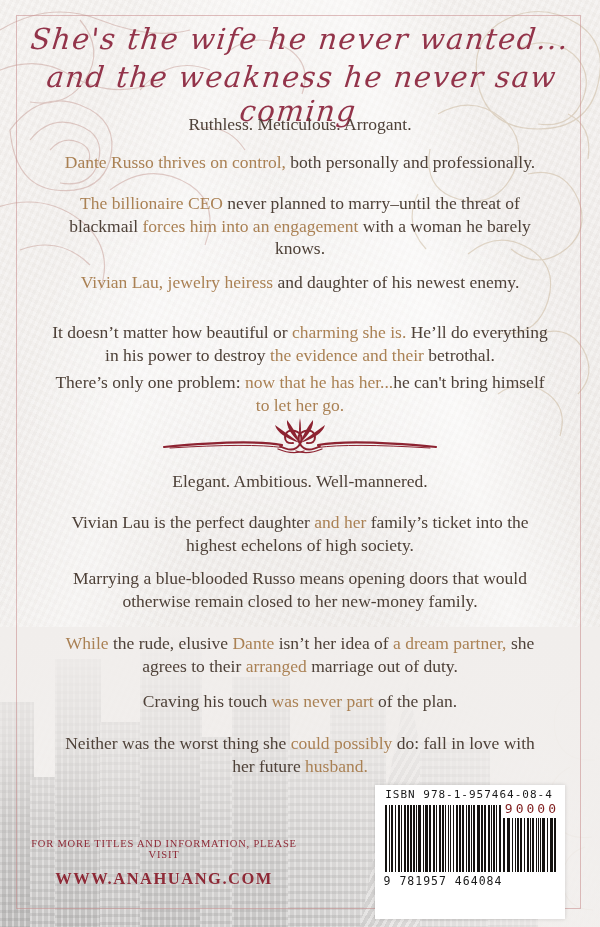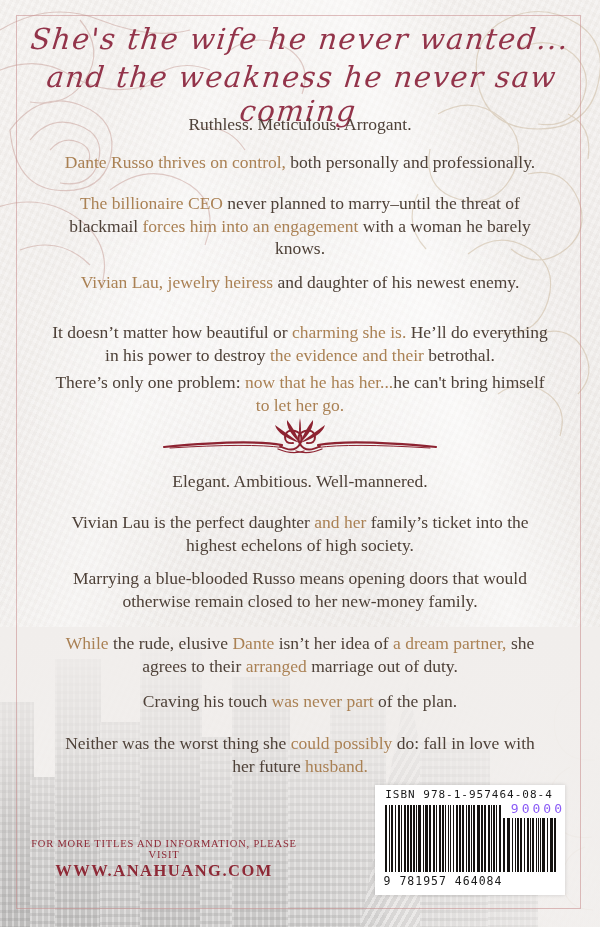--- a/index.html
+++ b/index.html
@@ -38,35 +38,35 @@
   .tagline{position:absolute;left:0;right:0;margin:0;text-align:center;
       font-family:"DejaVu Serif",serif;font-style:italic;font-weight:normal;
       color:var(--script);letter-spacing:1.5px;font-size:29px;transform:skewX(-6deg);}
   .tagline.l1{top:22px;}
   .tagline.l2{top:60px;}
   .para{position:absolute;left:52px;right:52px;margin:0;text-align:center;
       font-size:17.5px;line-height:22.5px;color:var(--dark);}
   .tone-gold{color:var(--gold);}
   .tone-dark{color:var(--dark);}
   .flourish-wrap{position:absolute;left:160px;top:416px;width:280px;height:46px;}
-  .barcode-box{position:absolute;left:375px;top:785px;width:190px;height:110px;
+  .barcode-box{position:absolute;left:375px;top:785px;width:190px;height:134px;
       background:var(--bc-bg);box-shadow:0 0 4px rgba(0,0,0,.15);}
   .isbn{position:absolute;top:3px;left:0;right:2px;text-align:center;
       font-family:"DejaVu Sans Mono",monospace;font-size:11px;letter-spacing:1px;color:#1a1a1a;}
-  .price{position:absolute;top:16px;right:0;font-family:"DejaVu Sans Mono",monospace;
-      font-size:13px;letter-spacing:3px;color:#8b5cf6;}
+  .price{position:absolute;top:16px;right:6px;font-family:"DejaVu Sans Mono",monospace;
+      font-size:13px;letter-spacing:3px;color:#7f1d1d;}
   .bars{display:flex;overflow:hidden;position:absolute;}
   .bars i{display:block;flex:0 0 auto;height:100%;background:var(--bars);}
   .bars.main{left:10px;top:20px;width:116px;height:67px;}
   .bars.addon{right:9px;top:33px;width:53px;height:54px;}
   .digits{position:absolute;left:2px;top:89px;width:132px;text-align:center;
       font-family:"DejaVu Sans Mono",monospace;font-size:11.5px;letter-spacing:1px;color:#1a1a1a;}
   .footer{position:absolute;left:22px;top:838px;width:284px;text-align:center;color:var(--footer);}
   .footer .f1{font-size:10.5px;letter-spacing:.8px;}
-  .footer .f2{font-size:16.5px;letter-spacing:1.5px;font-weight:bold;margin-top:1px;}
+  .footer .f2{font-size:16.5px;letter-spacing:1.5px;font-weight:bold;margin-top:9px;}
 </style>
 </head>
 <body>
 
 <div class="cover">
 
   <div class="bg-fabric"></div>
   <div class="sheen"></div>
 
   <svg class="floral tl" width="350" height="340" viewBox="0 0 350 340">

